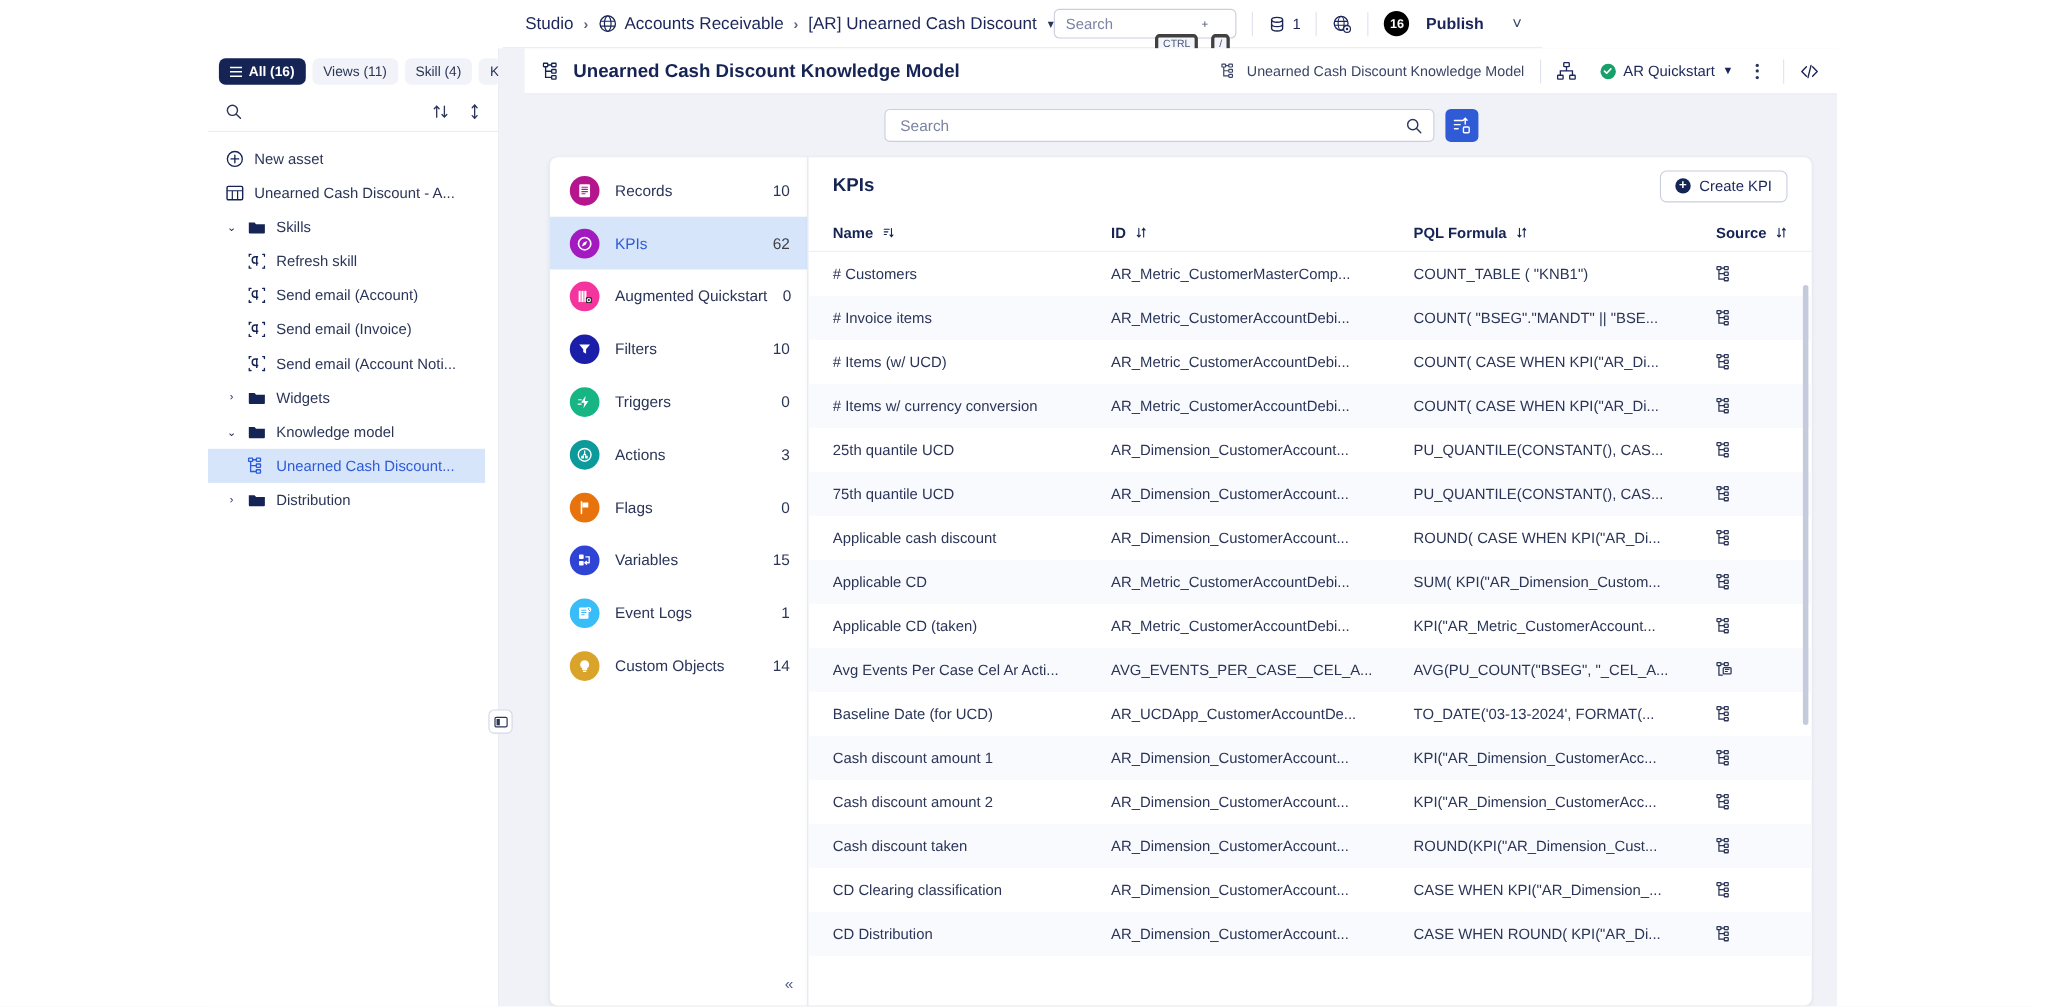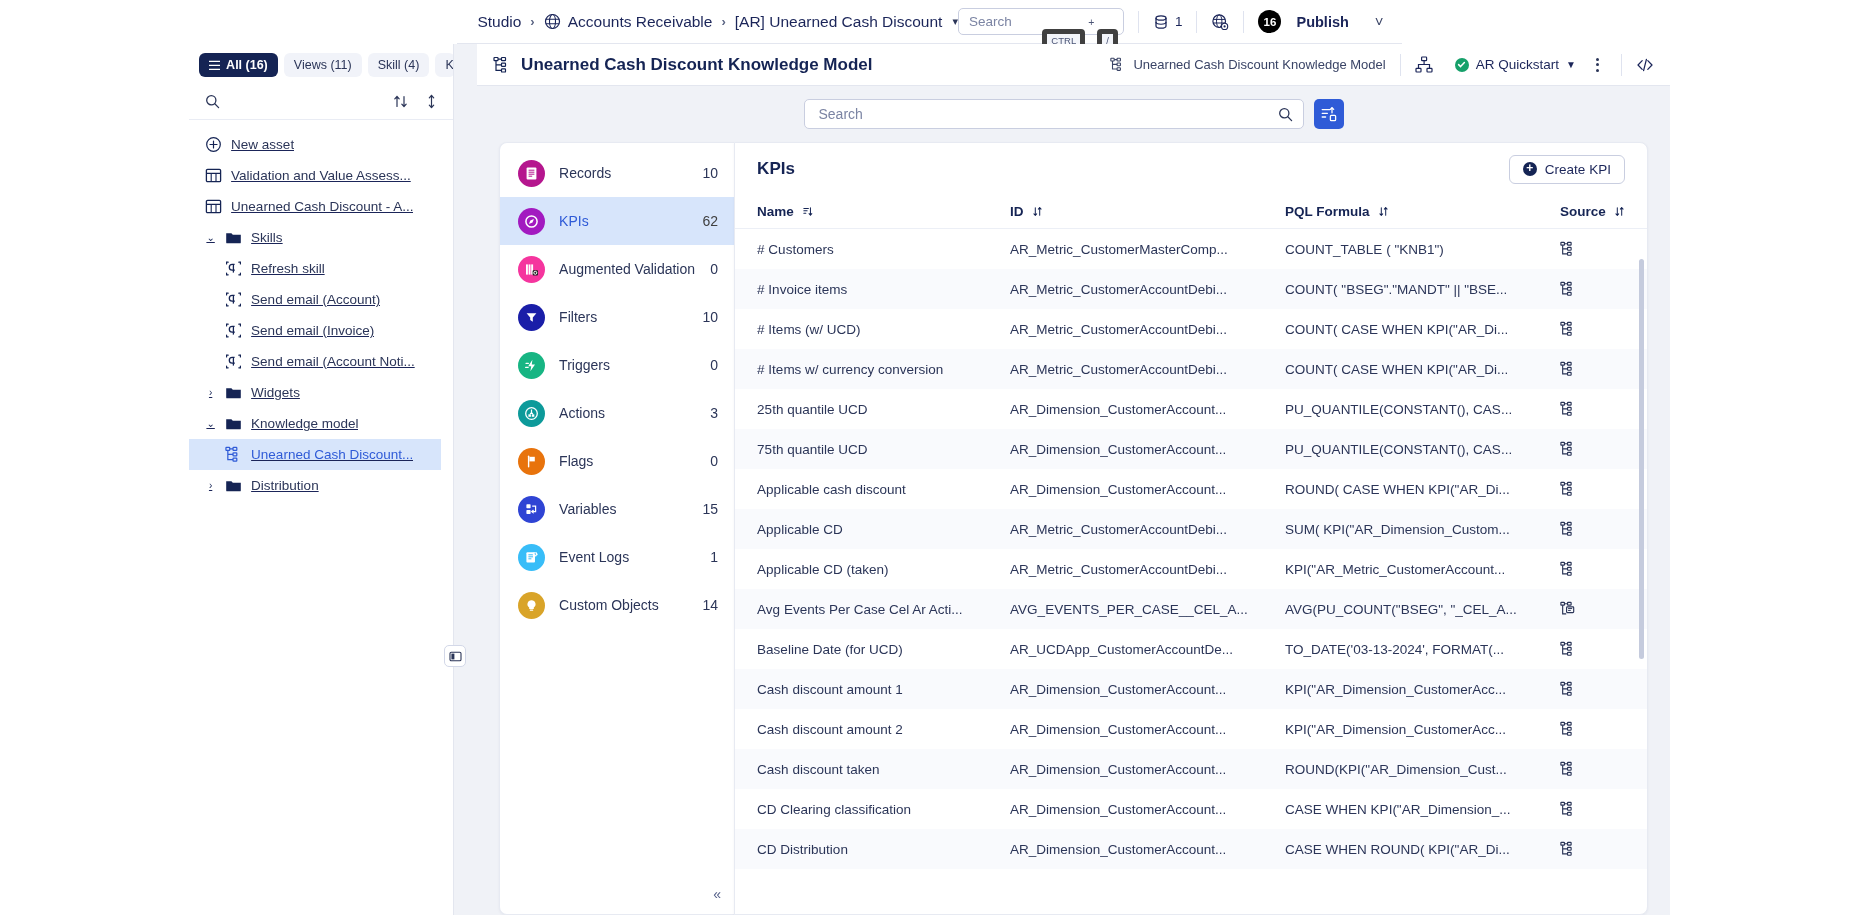--- a/index.html
+++ b/index.html
@@ -25,21 +25,21 @@
   .crumb { display: flex; align-items: center; gap: 7px; cursor: pointer; white-space: nowrap; }
   .globe-ico { width: 17px; height: 17px; flex: 0 0 17px; }
   .caret-dn { font-size: 11px; color: #2b3558; margin-left: 3px; }
   .top-right { margin-left: auto; display: flex; align-items: center; gap: 0; }
   .topsearch {
     width: 166px; height: 27px; border: 1px solid #c9cee0; border-radius: 5px;
     display: flex; align-items: center; padding: 0 5px 0 10px; background: #fff;
   }
   .topsearch .ph { font-size: 13.5px; color: #7b84a3; flex: 1; }
   .kbd {
-    border: 5px solid #404040; border-radius: 4px; background: #f3f5fa;
+    border: 3px solid #404040; border-radius: 4px; background: #f3f5fa;
     font-size: 9.5px; color: #4a5475; padding: 2px 4px; line-height: 1;
     font-family: "Liberation Sans", sans-serif;
     margin-top: 38px;
   }
   .plus-s { font-size: 10.5px; color: #4a5475; margin: 0 3px; }
   .divider-v { width: 1px; height: 22px; background: #dfe3ef; margin: 0 14px; }
   .tr-item { display: flex; align-items: center; gap: 6px; font-size: 13.5px; color: #1b2559; cursor: pointer; }
   .publish-badge {
     width: 23px; height: 23px; border-radius: 50%; background: #000000; color: #fff;
     font-size: 11.5px; font-weight: 700; display: flex; align-items: center; justify-content: center;
@@ -60,21 +60,21 @@
     color: #2b3558; white-space: nowrap; cursor: pointer; display: flex; align-items: center; gap: 6px;
   }
   .ftab.active { background: #152454; color: #fff; font-weight: 700; }
   .ftab.clip { max-width: 42px; overflow: hidden; }
   .sb-search {
     height: 36px; display: flex; align-items: center; padding: 0 14px 0 16px;
     border-bottom: 1px solid #e9ecf4;
   }
   .sb-search .sp { flex: 1; }
   .sb-icons { display: flex; gap: 16px; align-items: center; }
-  .tree { flex: 1; padding: 9px 12px 0 0; overflow: hidden; font-size: 13.5px; text-decoration: underline; }
+  .tree { flex: 1; padding: 9px 12px 0 0; overflow: hidden; font-size: 13.5px; }
   .trow {
     height: 31px; display: flex; align-items: center; gap: 9px;
     padding: 0 12px 0 16px; cursor: pointer; color: #2b3558; white-space: nowrap;
   }
   .trow.selected { background: #d7e5fb; color: #2f5bd7; }
   .trow .lbl { overflow: hidden; text-overflow: ellipsis; }
   .ind2 { padding-left: 36px; }
   .chev { width: 11px; flex: 0 0 11px; font-size: 10px; color: #152454; text-align: center; }
   .ico16 { width: 17px; height: 17px; flex: 0 0 17px; display: block; }
   .collapse-btn {
@@ -290,29 +290,20 @@
             </span>
             <span class="lbl">New asset</span>
           </div>
           <div class="trow">
             <span class="ico16">
               <svg width="17" height="17" viewBox="0 0 17 17">
                 <rect x="1.4" y="2.4" width="14.2" height="12.2" rx="1.2" fill="none" stroke="#152454" stroke-width="1.3"></rect>
                 <path d="M1.4 6.4h14.2M6.2 6.4v8.2M11 6.4v8.2" stroke="#152454" stroke-width="1.1"></path>
               </svg>
             </span>
-            <span class="lbl">Validation and Value Assess...</span>
-          </div>
-          <div class="trow">
-            <span class="ico16">
-              <svg width="17" height="17" viewBox="0 0 17 17">
-                <rect x="1.4" y="2.4" width="14.2" height="12.2" rx="1.2" fill="none" stroke="#152454" stroke-width="1.3"></rect>
-                <path d="M1.4 6.4h14.2M6.2 6.4v8.2M11 6.4v8.2" stroke="#152454" stroke-width="1.1"></path>
-              </svg>
-            </span>
             <span class="lbl">Unearned Cash Discount - A...</span>
           </div>
           <div class="trow">
             <span class="chev">⌄</span>
             <span class="ico16">
               <svg width="17" height="17" viewBox="0 0 17 17">
                 <path d="M1.2 4.2h5.2l1.4 1.6h8v7.6a.9.9 0 0 1-.9.9H2.1a.9.9 0 0 1-.9-.9z" fill="#152454"></path>
               </svg>
             </span>
             <span class="lbl">Skills</span>
@@ -515,21 +506,21 @@
               <div class="cat">
                 <span class="badge-ico" style="background:#f5359e">
                   <svg width="15" height="15" viewBox="0 0 15 15">
                     <rect x="2" y="2.4" width="1.9" height="10.2" fill="#fff"></rect>
                     <rect x="4.6" y="2.4" width="1.9" height="10.2" fill="#fff"></rect>
                     <rect x="7.2" y="2.4" width="1.9" height="10.2" fill="#fff"></rect>
                     <rect x="8.6" y="8.2" width="5.4" height="5.2" rx=".8" fill="#222"></rect>
                     <circle cx="11.3" cy="10.8" r="1.5" fill="none" stroke="#fff" stroke-width="1"></circle>
                   </svg>
                 </span>
-                <span class="cname">Augmented Validation</span>
+                <span class="cname">Augmented Quickstart</span>
                 <span class="ccount">0</span>
               </div>
               <div class="cat">
                 <span class="badge-ico" style="background:#1a1ea8">
                   <svg width="15" height="15" viewBox="0 0 15 15">
                     <path d="M2.6 3.2h9.8L8.8 7.6v4.1l-2.6-1.6V7.6z" fill="#fff"></path>
                   </svg>
                 </span>
                 <span class="cname">Filters</span>
                 <span class="ccount">10</span>

